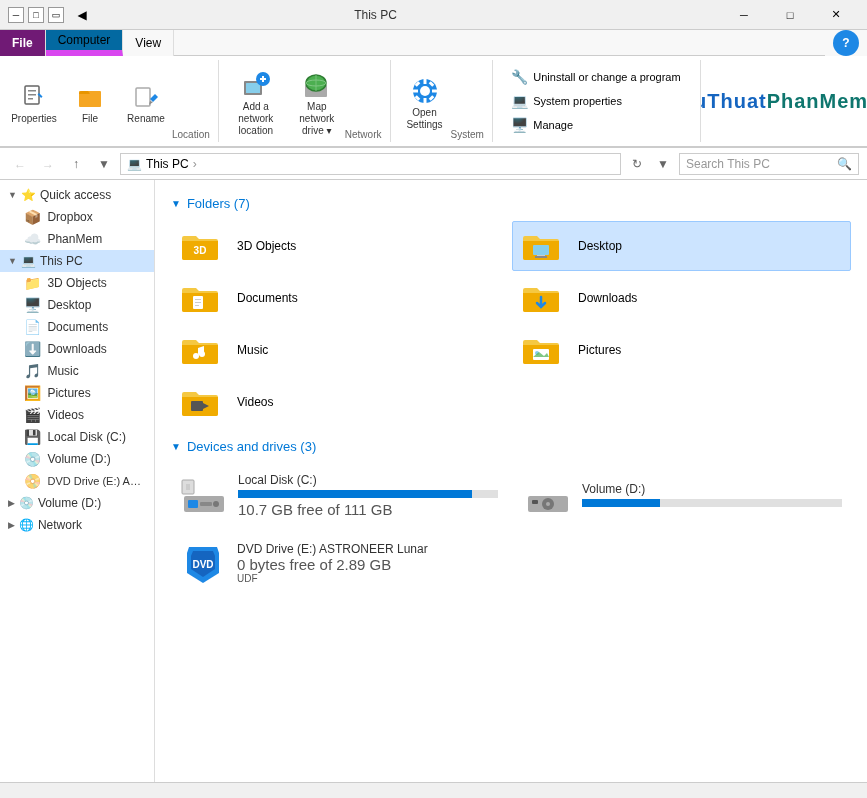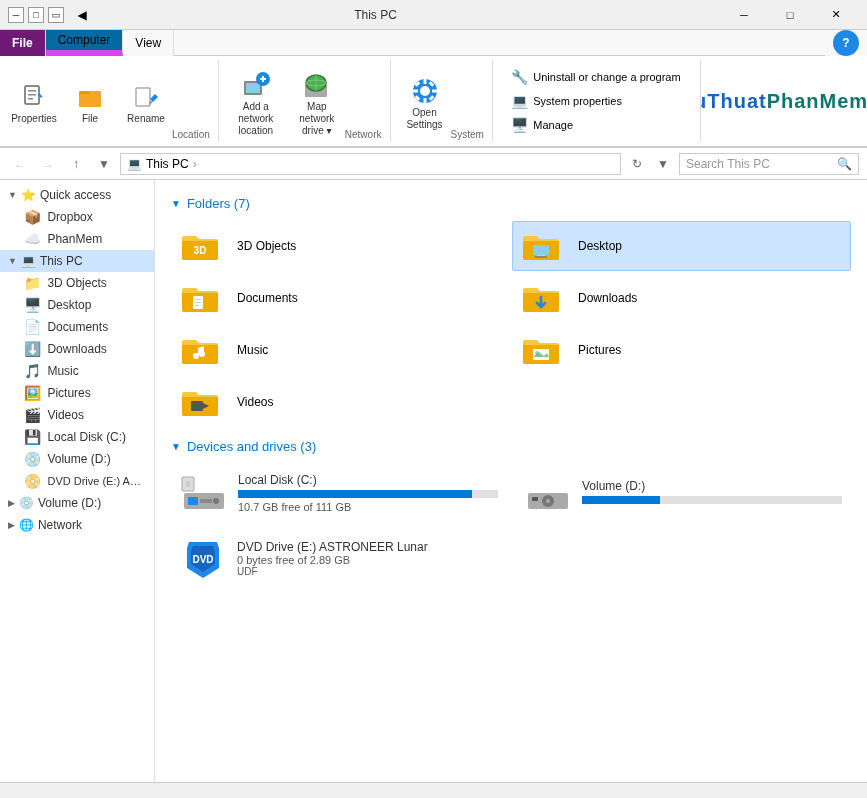--- a/index.html
+++ b/index.html
@@ -60,21 +60,21 @@
 
     
     .drives-grid { display: grid; grid-template-columns: 1fr 1fr; gap: 8px; }
     .drive-item { display: flex; align-items: center; gap: 10px; padding: 8px; cursor: pointer; border: 1px solid transparent; border-radius: 2px; }
     .drive-icon { font-size: 32px; flex-shrink: 0; width: 48px; display: flex; align-items: center; justify-content: center; }
     .drive-info { flex: 1; }
     .drive-name { font-size: 12px; color: #333; }
     .drive-bar-container { width: 100%; height: 8px; background: #e0e0e0; margin: 3px 0; }
     .drive-bar { height: 8px; }
     .drive-bar.blue { background: #0078d7; }
-    .drive-space { font-size: 11px; color: #555; }
+    .drive-space { font-size: 15px; color: #555; }
     .drive-fs { font-size: 10px; color: #555; }
     .dvd-item { display: flex; align-items: center; gap: 10px; padding: 8px; cursor: pointer; }
 
     
     .status-bar { height: 28px; background: #f0f0f0; border-top: 1px solid #ccc; display: flex; align-items: center; padding: 0 12px; gap: 16px; font-size: 12px; color: #333; }
   </style>
 </head>
 <body>
 
 <div class="title-bar">

